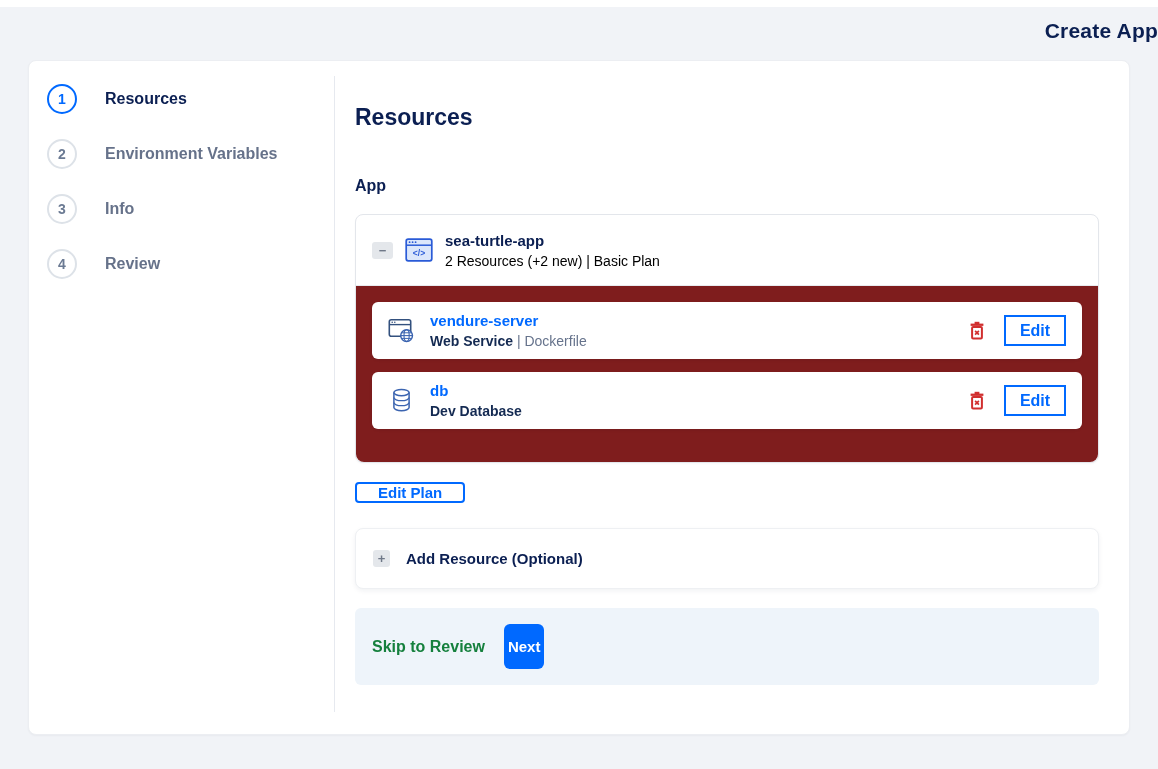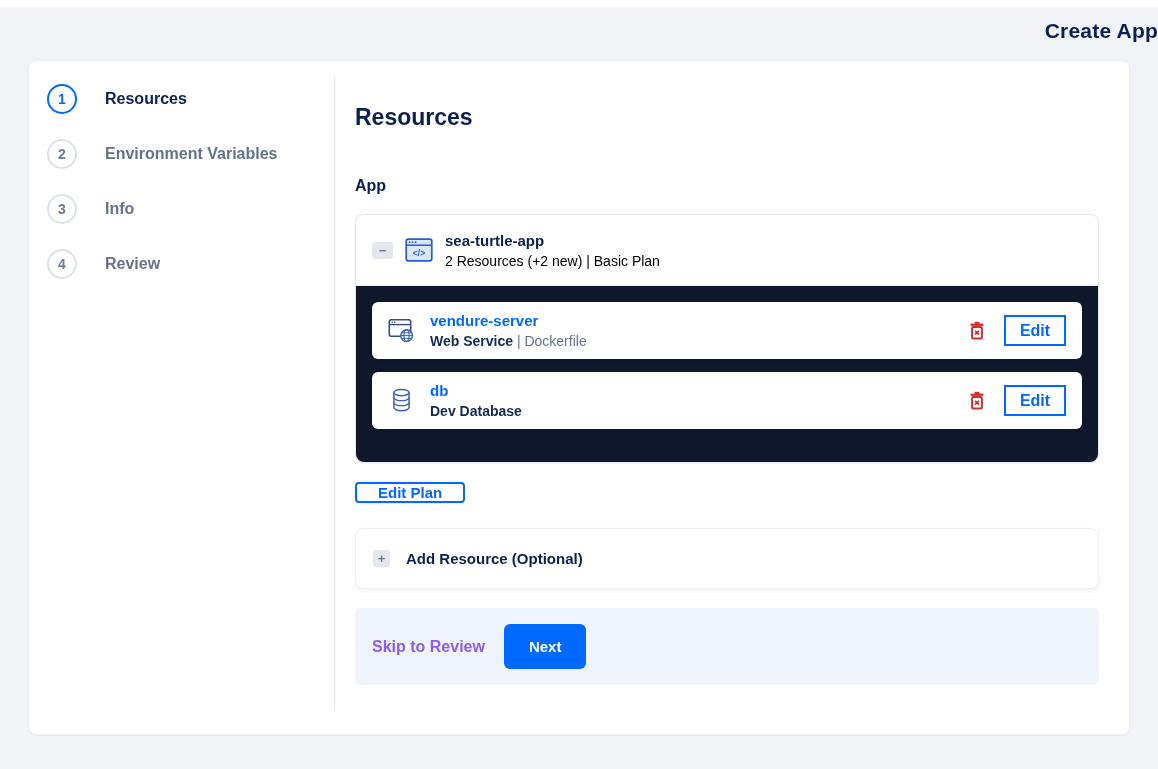--- a/index.html
+++ b/index.html
@@ -63,21 +63,21 @@
     background: #e4e7eb; border: none; border-radius: 3px;
     color: #6f7888; font-size: 13px; font-weight: 700; line-height: 15px;
     cursor: pointer; flex-shrink: 0;
     display: flex; align-items: center; justify-content: center;
   }
   .app-icon { margin-left: 12px; flex-shrink: 0; display: block; }
   .app-group-titles { margin-left: 12px; }
   .app-name { font-size: 15px; font-weight: 700; color: #0b1f52; }
   .app-summary { font-size: 14px; color: #000000; margin-top: 4px; }
   .app-group-body {
-    background: #0f172a;
+    background: #7f1d1d;
     border-top: 1px solid #e8ebef;
     border-radius: 0 0 8px 8px;
     padding: 16px 16px 29px 16px;
   }
   .resource-row {
     background: #ffffff;
     border-radius: 6px;
     box-shadow: 0 1px 3px rgba(17,24,39,.10);
     height: 57px;
     display: flex; align-items: center;
@@ -128,27 +128,27 @@
     display: flex; align-items: center; justify-content: center;
   }
   .add-resource-label { margin-left: 16px; font-size: 15px; font-weight: 700; color: #0b1f52; }
   .wizard-footer {
     margin-top: 19px;
     background: #eef4fa;
     border-radius: 6px;
     padding: 16px 17px;
     display: flex; align-items: center;
   }
-  .skip-link { color: #8b5cf6; font-size: 16px; font-weight: 700; text-decoration: none; cursor: pointer; }
+  .skip-link { color: #15803d; font-size: 16px; font-weight: 700; text-decoration: none; cursor: pointer; }
   .next-btn {
     margin-left: 19px;
     background: #0069ff; border: none; border-radius: 6px;
     color: #ffffff; font-size: 15px; font-weight: 700;
     font-family: "Liberation Sans", sans-serif;
-    padding: 14px 25px;
+    padding: 14px 4px;
     cursor: pointer;
   }
 </style>
 </head>
 <body>
 
 <div class="top-strip"></div>
 <h1 class="page-title">Create App</h1>
 
 <div class="main-card">

